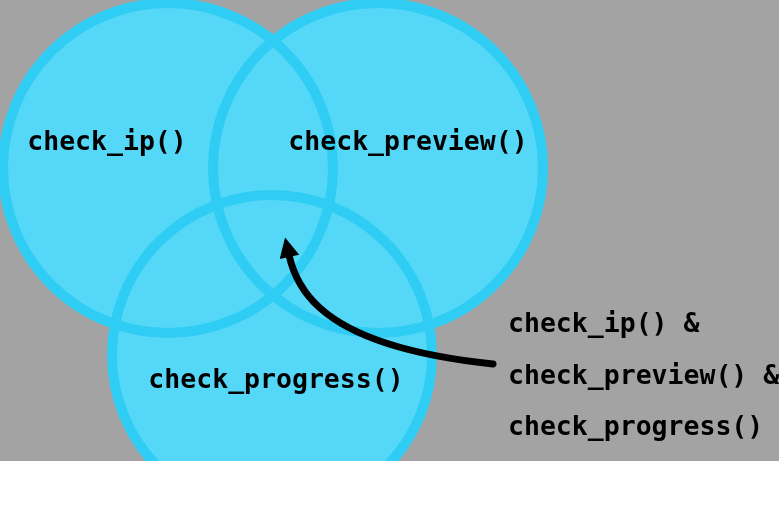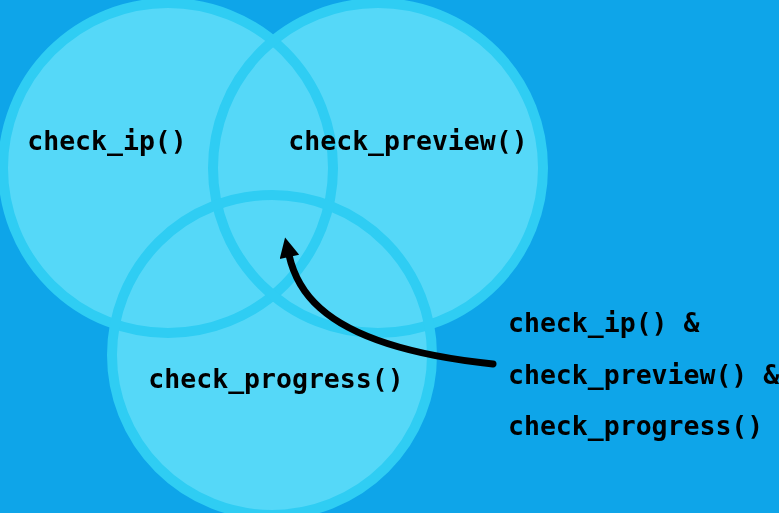--- a/index.html
+++ b/index.html
@@ -3,22 +3,22 @@
 <meta charset="utf-8">
 <style>
   html, body {
     margin: 0;
     padding: 0;
     background: #ffffff;
   }
   .stage {
     position: relative;
     width: 779px;
-    height: 513px;
-    background: #0ea5e9;
+    height: 461px;
+    background: #a3a3a3;
     overflow: hidden;
   }
   svg {
     display: block;
   }
   .circle-label {
     font-family: "DejaVu Sans Mono", monospace;
     font-weight: bold;
     font-size: 26.5px;
     fill: #000000;

